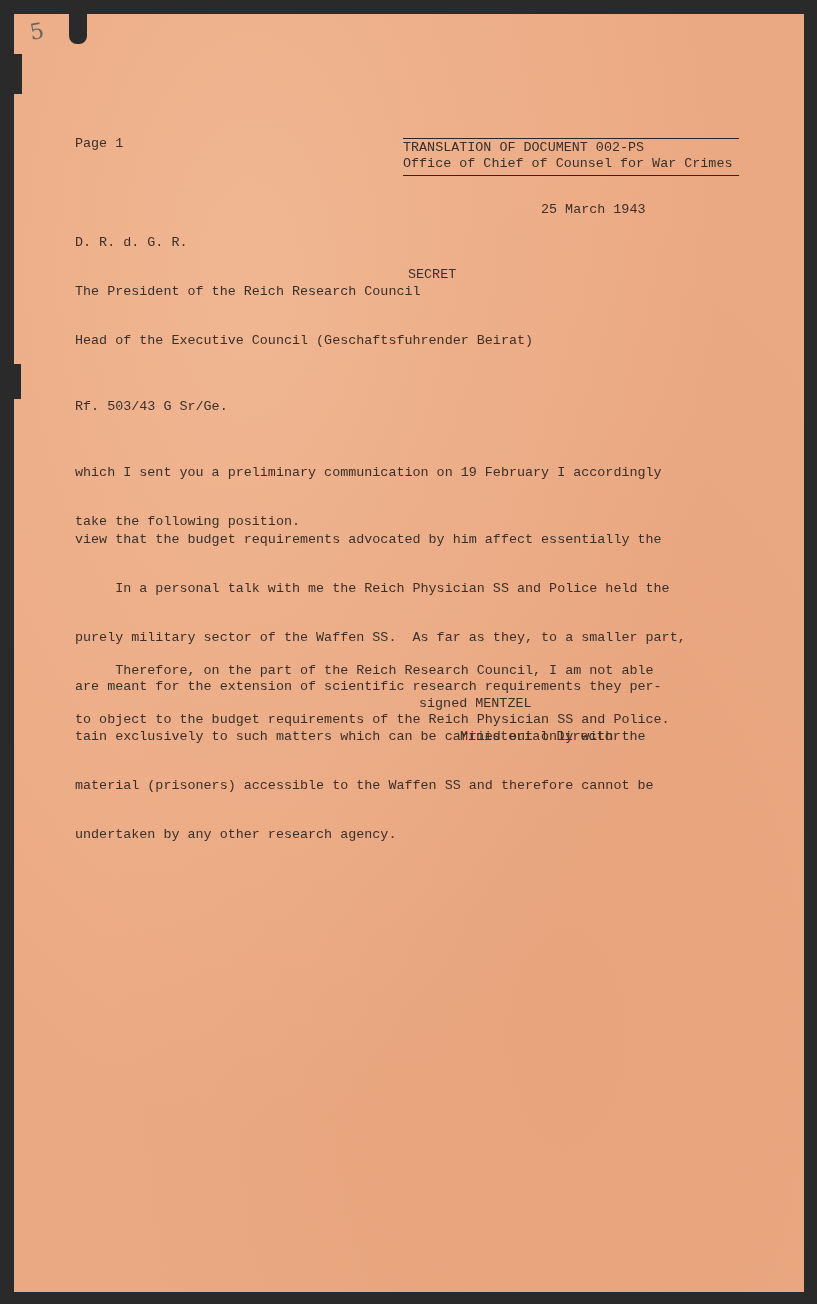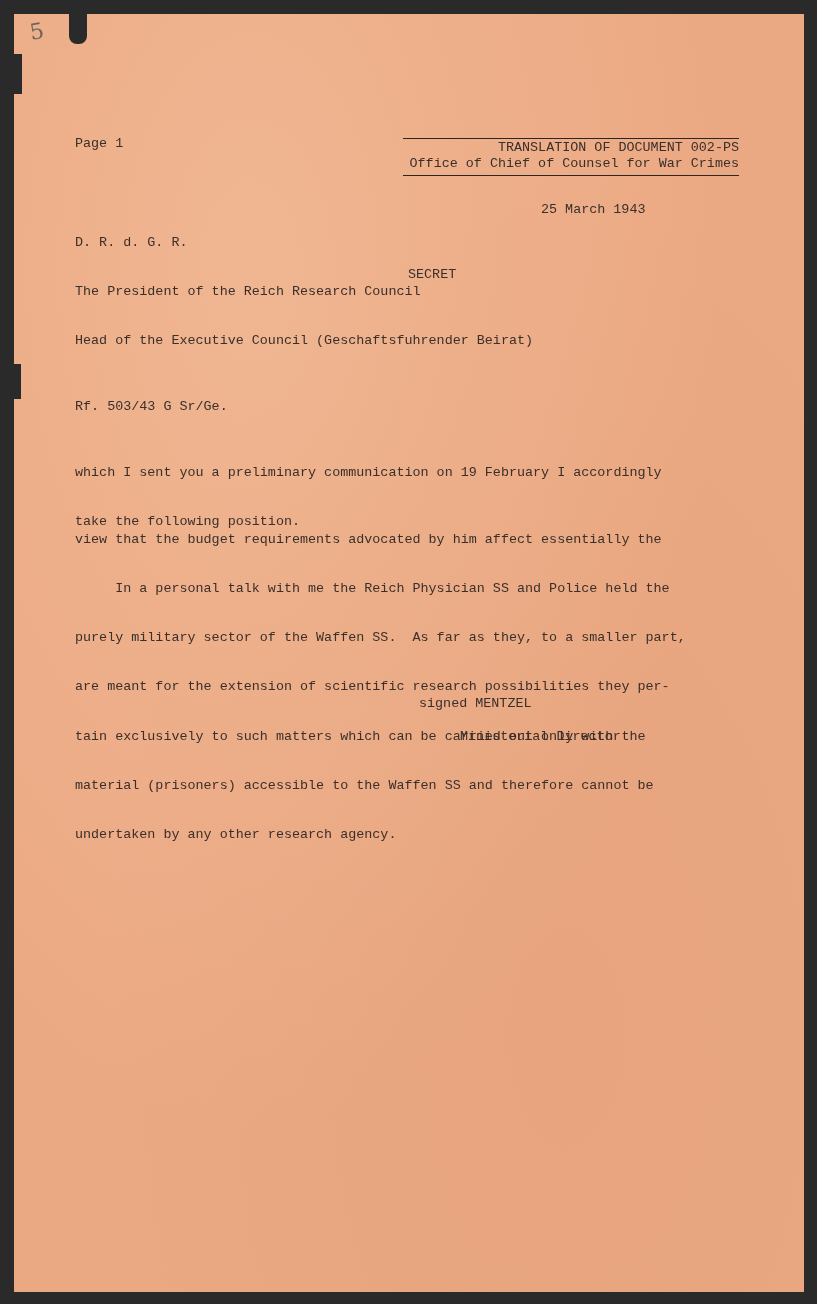--- a/index.html
+++ b/index.html
@@ -30,21 +30,20 @@
       position: absolute; left: 16px; top: 10px;
       font-family: "DejaVu Serif", serif; font-size: 22px; color: #6b6560;
       transform: rotate(-10deg);
     }
     .header-box {
       position: absolute; left: 389px; top: 124px;
       border-top: 1.5px solid #2e2622;
       border-bottom: 1.5px solid #2e2622;
       padding: 1px 0 2px 0;
       width: 336px;
-      text-align: right;
     }
     .underline { text-decoration: underline; }
     .para { position: absolute; left: 61px; width: 640px; white-space: pre; }
   </style>
 </head>
 <body>
 
 <div class="page">
   <div class="torn" style="left:-14px; top:-14px; width:820px; height:14px;"></div>
   <div class="torn" style="left:55px; top:0px; width:18px; height:30px; border-radius:0 0 8px 8px;"></div>
@@ -75,22 +74,26 @@
 
   <div class="para" style="top:418px;">
     <div>which I sent you a preliminary communication on 19 February I accordingly</div>
     <div>take the following position.</div>
   </div>
 
   <div class="para" style="top:485px;">
     <div>view that the budget requirements advocated by him affect essentially the</div>
     <div>     In a personal talk with me the Reich Physician SS and Police held the</div>
     <div>purely military sector of the Waffen SS.  As far as they, to a smaller part,</div>
-    <div>are meant for the extension of scientific research possibilities they per-</div>
+    <div>are meant for the extension of scientific research requirements they per-</div>
     <div>tain exclusively to such matters which can be carried out only with the</div>
     <div>material (prisoners) accessible to the Waffen SS and therefore cannot be</div>
     <div>undertaken by any other research agency.</div>
   </div>
 
+  <div class="para" style="top:616px;">
+    <div>     Therefore, on the part of the Reich Research Council, I am not able</div>
+    <div>to object to the budget requirements of the Reich Physician SS and Police.</div>
+  </div>
 
   <div class="abs" style="left:405px; top:682px;">signed MENTZEL</div>
   <div class="abs" style="left:402px; top:715px;margin-left:44px;">Ministerial Director</div>
 </div>
 
 </body></html>

